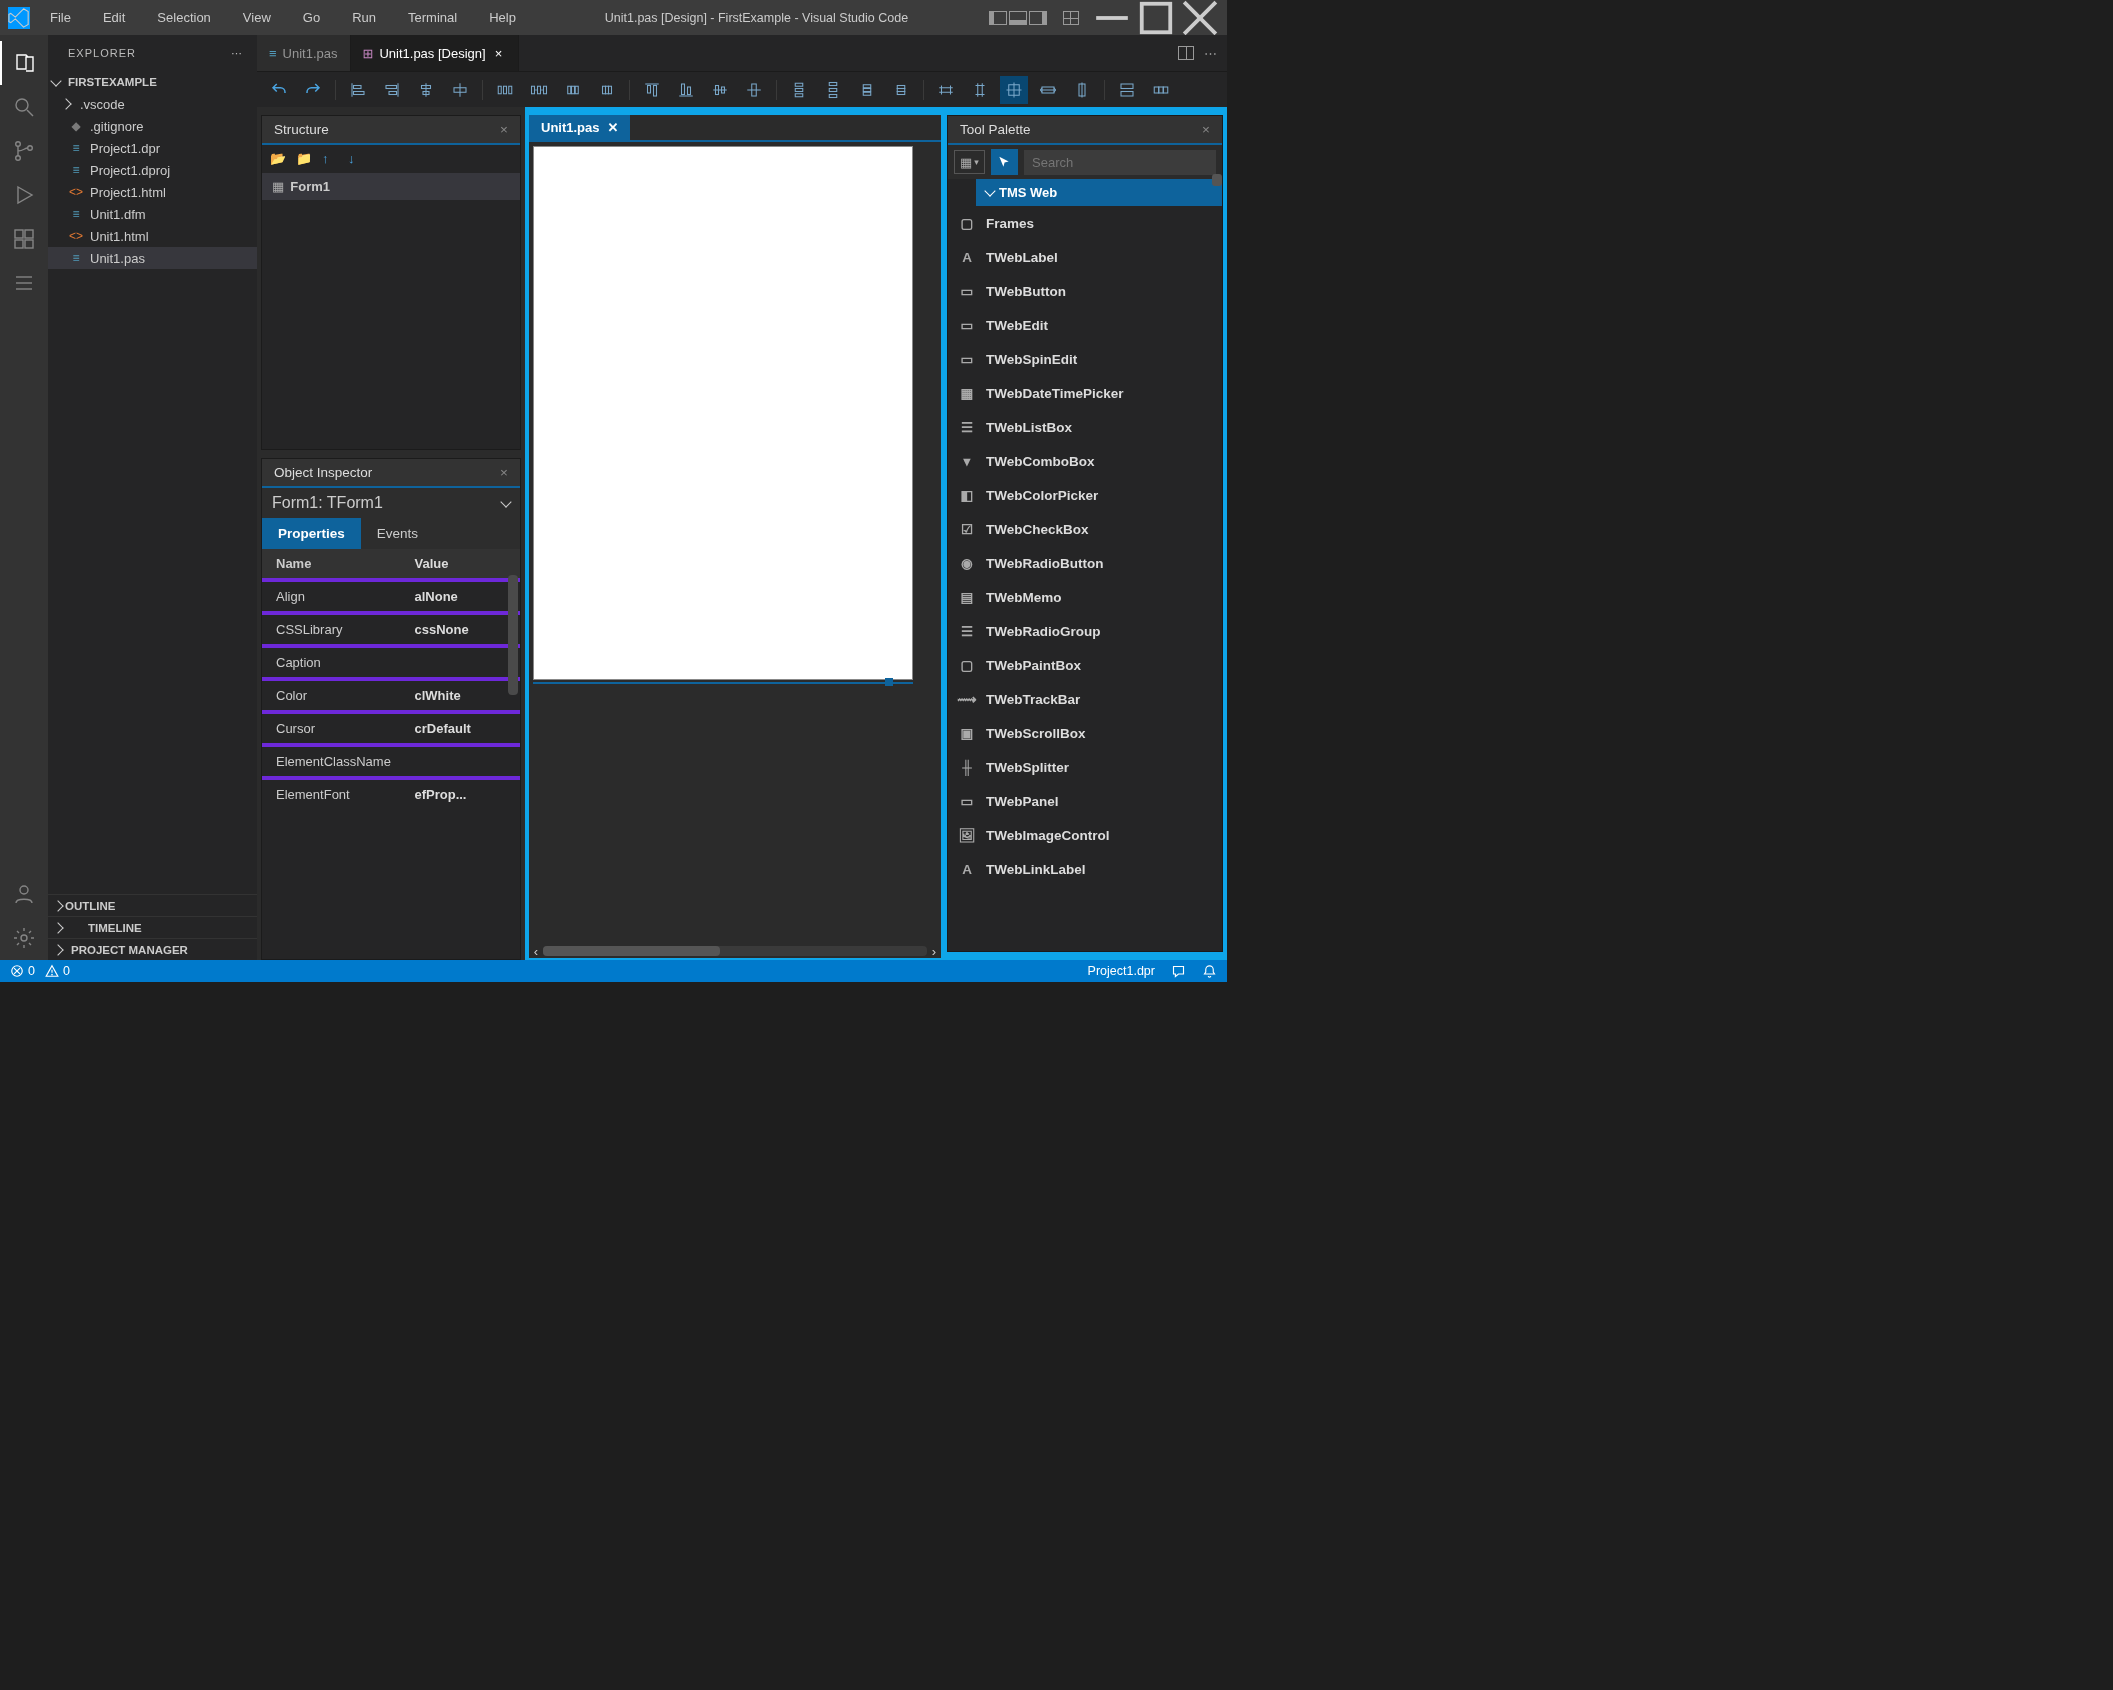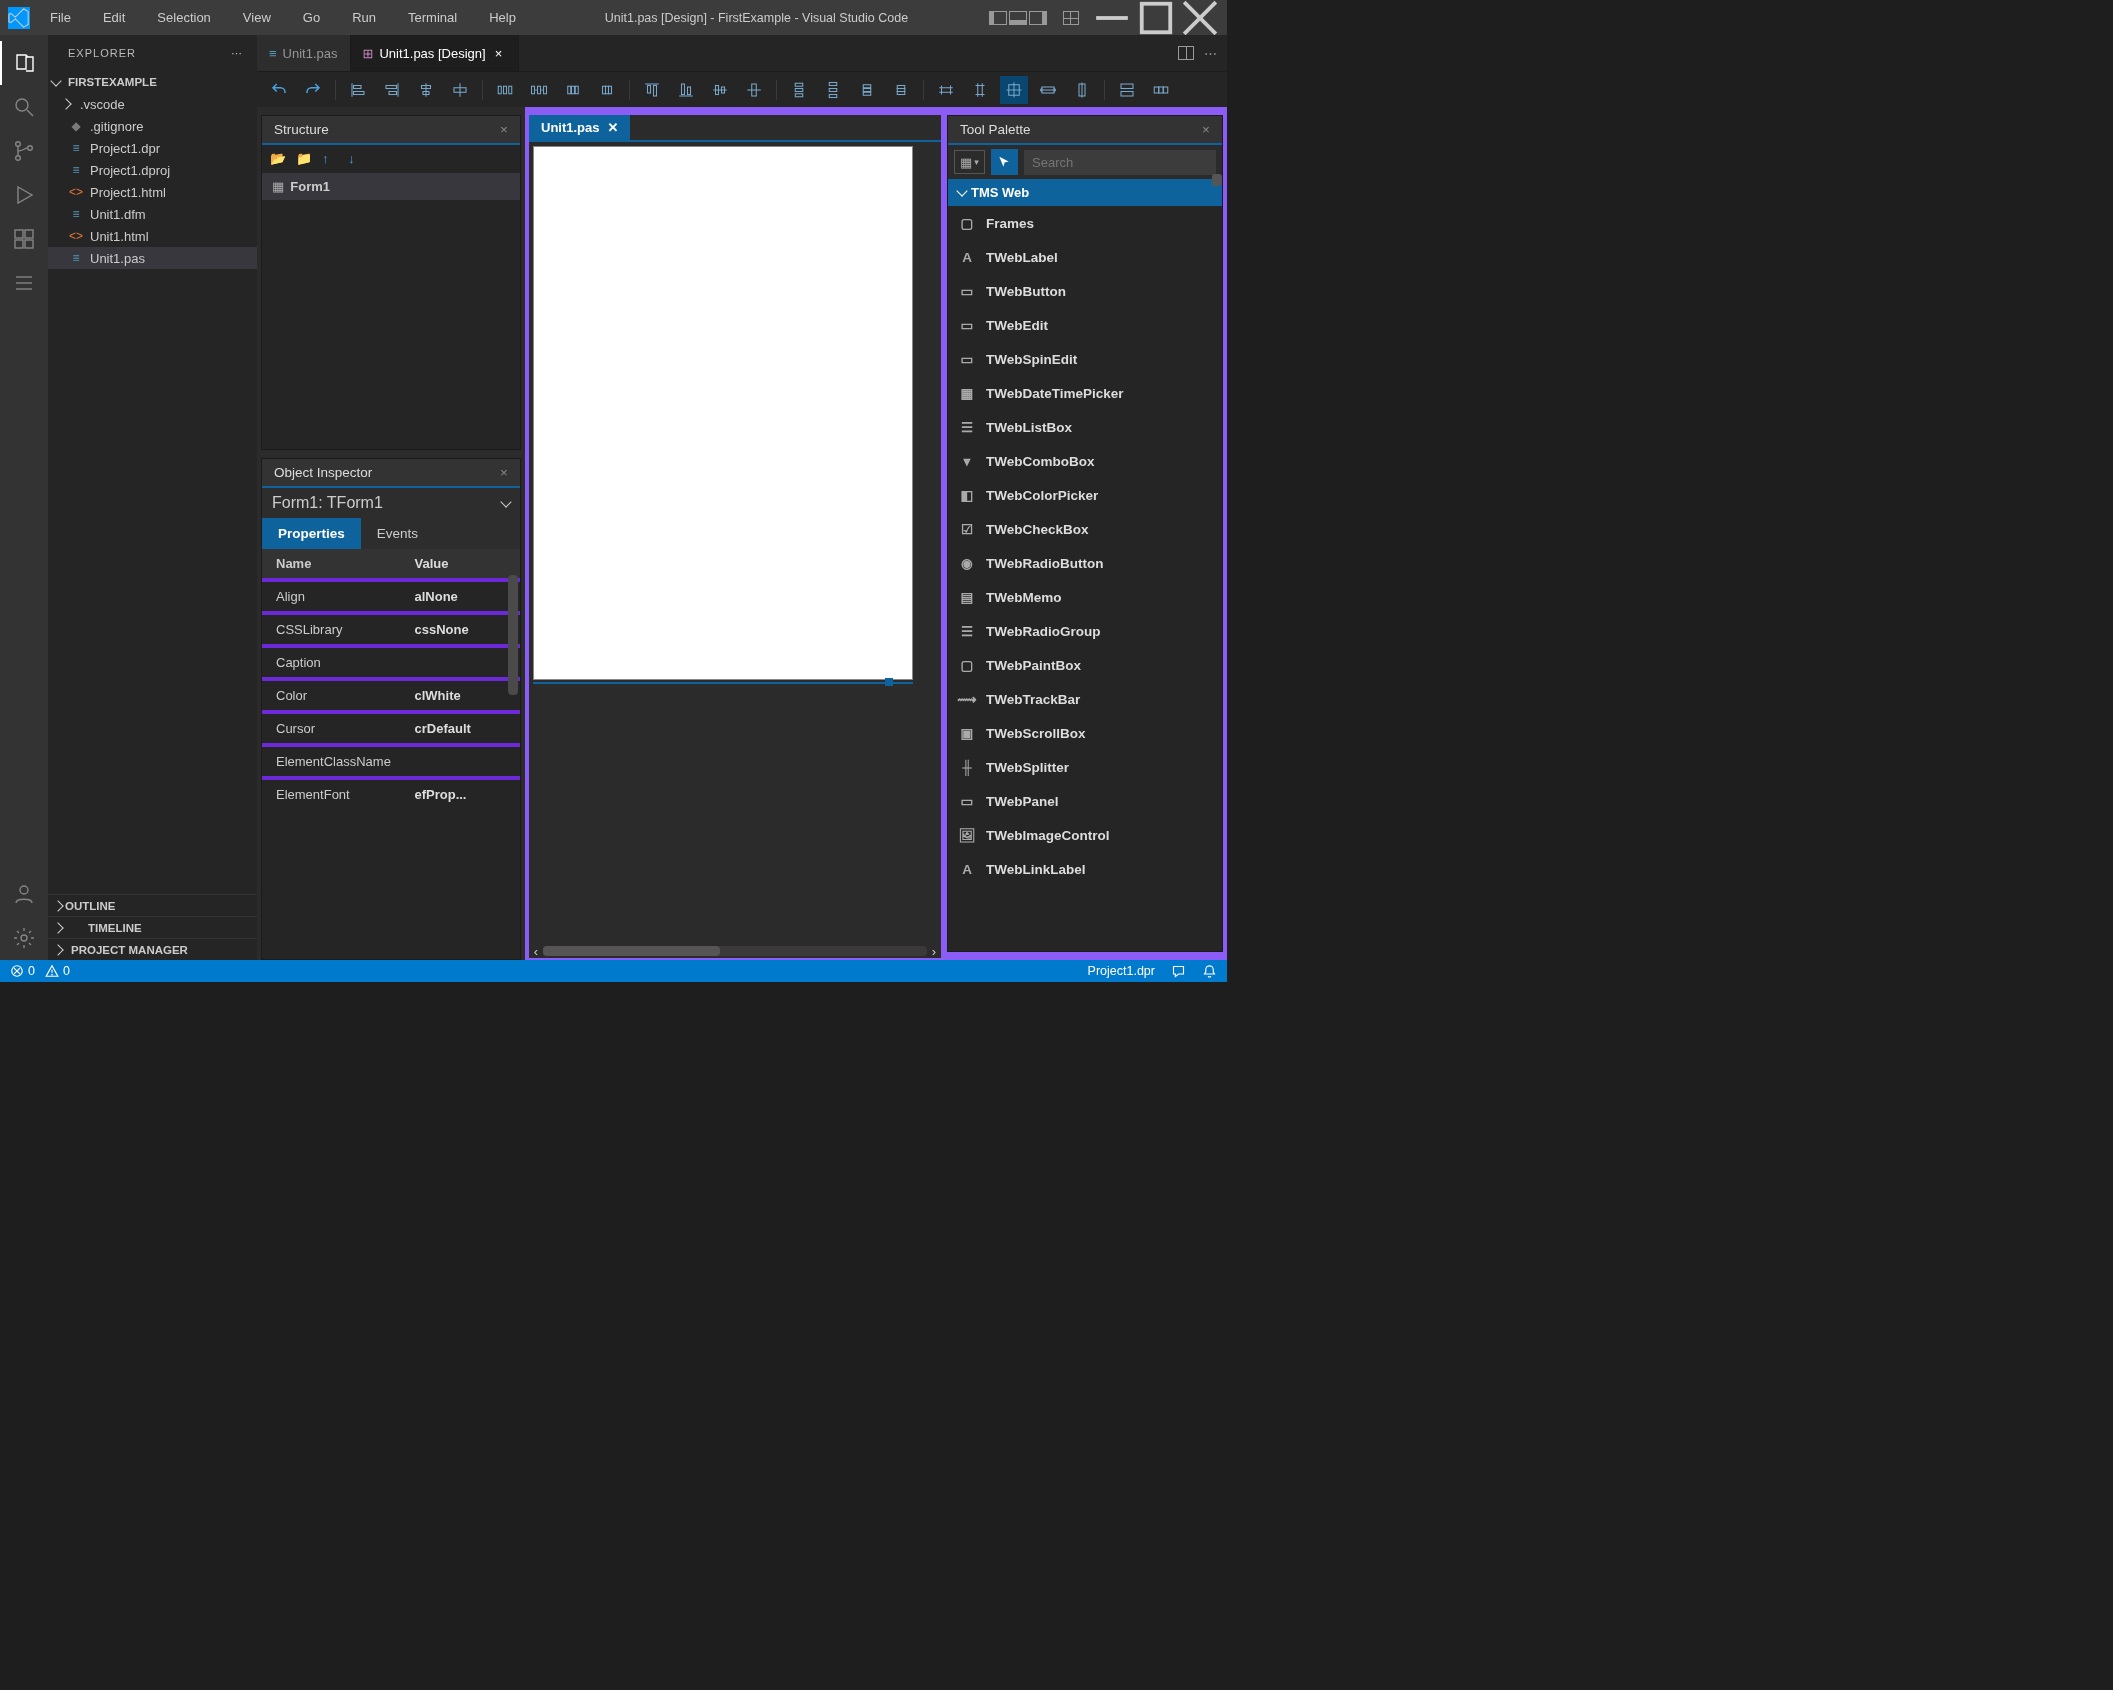--- a/index.html
+++ b/index.html
@@ -49,21 +49,21 @@
 
 
 .toolbar { height: 36px; background: #252526; border-top: 1px solid #1b1b1b; display: flex; align-items: center; gap: 6px; padding: 0 8px; }
 .toolbar .tbtn { width: 28px; height: 28px; display: flex; align-items: center; justify-content: center; cursor: pointer; color: #4aa3df; }
 .toolbar .tbtn svg { width: 18px; height: 18px; stroke: #79a7c9; fill: none; stroke-width: 1.4; }
 .toolbar .tbtn.undo svg, .toolbar .tbtn.redo svg { stroke: #4aa3df; stroke-width: 2; }
 .toolbar .sep { width: 1px; height: 20px; background: #3a3a3a; margin: 0 2px; }
 .toolbar .tbtn.active { background: #094771; }
 
 
-.workarea { flex: 1; display: flex; background: #8b5cf6; overflow: hidden; }
+.workarea { flex: 1; display: flex; background: #0ea5e9; overflow: hidden; }
 
 
 .leftcol { width: 268px; display: flex; flex-direction: column; background: #2b2b2b; gap: 8px; padding: 8px 4px 0 4px; }
 .panel { background: #252526; display: flex; flex-direction: column; border: 1px solid #1b1b1b; }
 .panel .p-title { padding: 6px 12px; font-size: 13.5px; color: #ddd; display: flex; align-items: center; justify-content: space-between; border-bottom: 2px solid #0e639c; background: #333; }
 .panel .p-title .xbtn { color: #888; cursor: pointer; }
 .structure { height: 335px; }
 .structure .s-tools { display: flex; gap: 10px; padding: 6px 8px; }
 .structure .s-tools span { width: 16px; height: 16px; display: inline-block; cursor: pointer; color: #888; }
 .structure .s-item { background: #37373d; padding: 6px 10px; display: flex; align-items: center; gap: 6px; font-size: 13px; cursor: pointer; }
@@ -95,21 +95,21 @@
 .hscroll .hstrack { flex: 1; height: 10px; background: #3a3a3a; border-radius: 4px; position: relative; }
 .hscroll .hsthumb { position: absolute; left: 0; width: 46%; height: 10px; background: #555; border-radius: 4px; }
 
 
 .palette-col { width: 282px; display: flex; flex-direction: column; padding: 8px 4px 8px 2px; }
 .palette { flex: 1; display: flex; flex-direction: column; position: relative; }
 .palette .p-searchrow { display: flex; align-items: center; gap: 6px; padding: 4px 6px; background: #2b2b2b; }
 .palette .p-viewdd { width: 32px; height: 24px; border: 1px solid #555; display: flex; align-items: center; justify-content: center; cursor: pointer; color: #aaa; }
 .palette .p-pointer { width: 28px; height: 26px; background: #0e639c; display: flex; align-items: center; justify-content: center; cursor: pointer; }
 .palette .p-search { flex: 1; background: #3c3c3c; border: none; padding: 5px 8px; color: #ccc; font-size: 13px; }
-.palette .cat { background: #0e639c; color: #fff; padding: 6px 10px; font-size: 13px; font-weight: bold; cursor: pointer; display: flex; align-items: center; gap: 5px; }
+.palette .cat { background: #0e639c; color: #fff; padding: 6px 10px; font-size: 13px; font-weight: bold; cursor: pointer; display: flex; align-items: center; gap: 5px; margin-left: 28px; }
 .palette .items { flex: 1; overflow-y: auto; }
 .palette .pitem { display: flex; align-items: center; gap: 10px; padding: 8px 10px; cursor: pointer; font-size: 13.5px; color: #ddd; font-weight: bold; }
 .palette .picon { width: 18px; height: 18px; display: inline-flex; align-items: center; justify-content: center; color: #aaa; }
 .palette .vscroll { position: absolute; right: 0; top: 58px; width: 10px; height: 12px; background: #555; border-radius: 3px; }
 
 
 .statusbar { height: 22px; background: #007acc; color: #fff; display: flex; align-items: center; padding: 0 10px; font-size: 12.5px; }
 .statusbar .stleft { display: flex; align-items: center; gap: 4px; }
 .statusbar .stright { margin-left: auto; display: flex; align-items: center; gap: 16px; }
 

